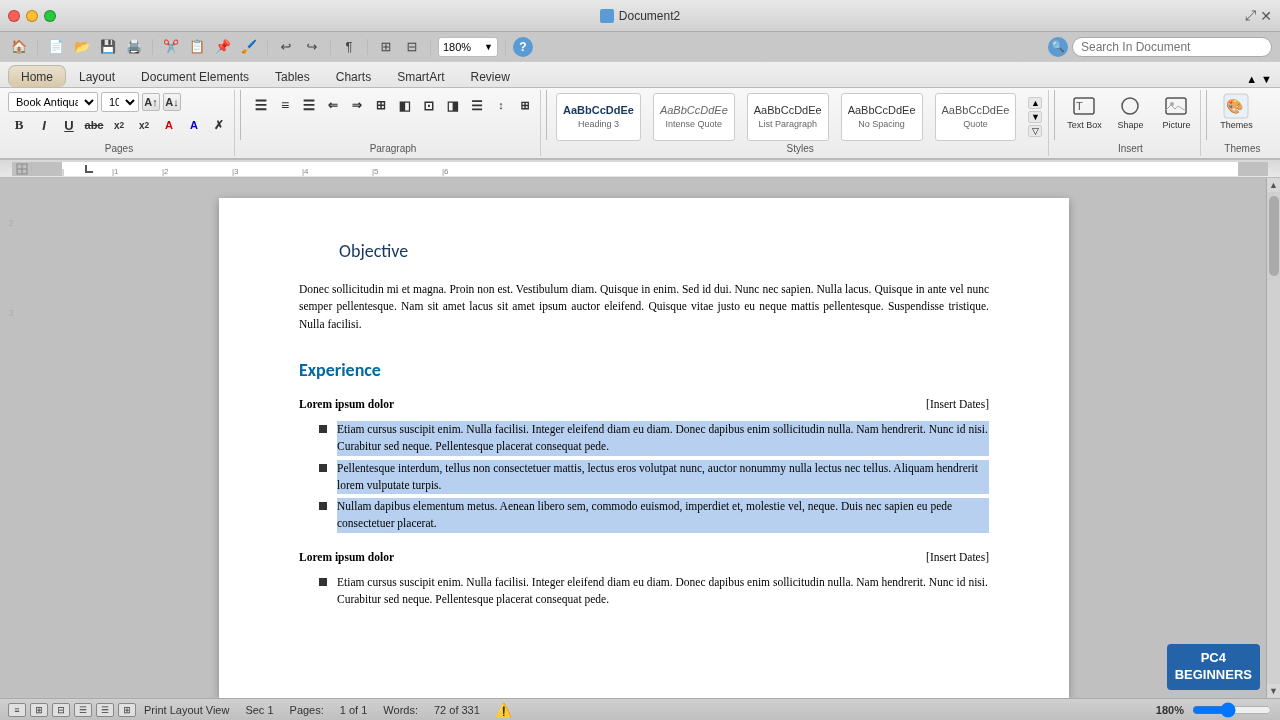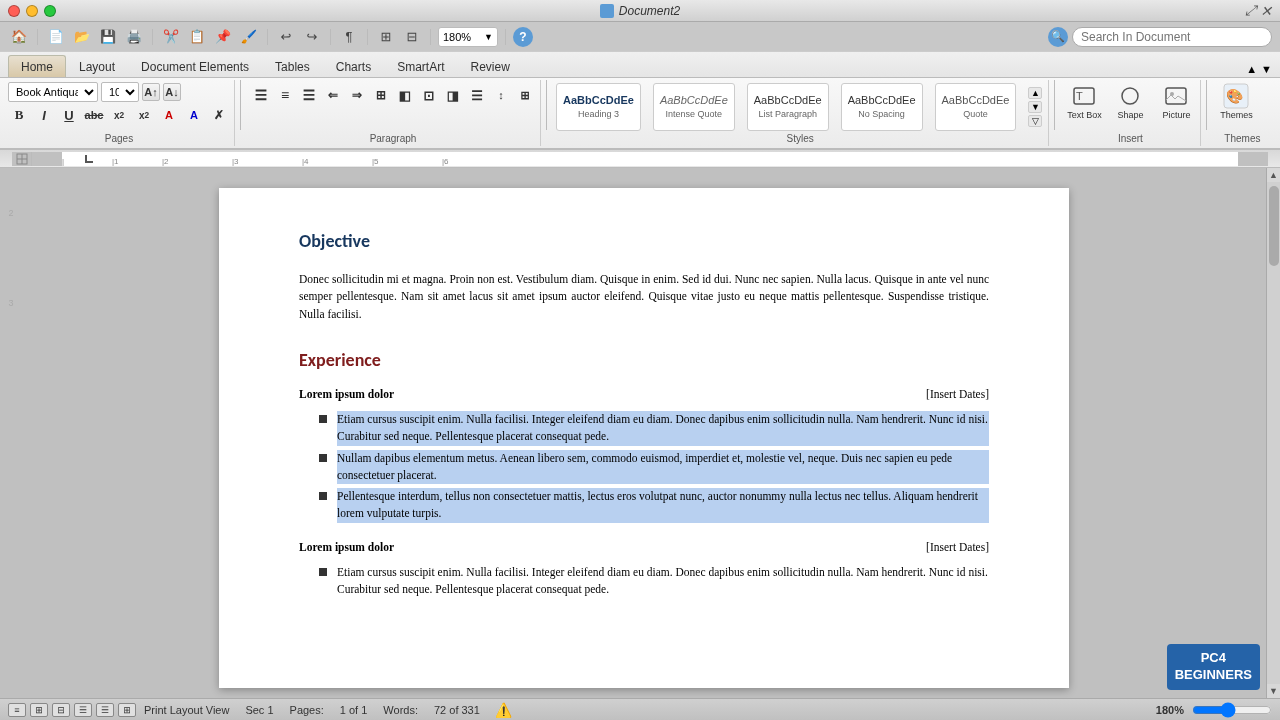--- a/index.html
+++ b/index.html
@@ -1,27 +1,26 @@
 <!DOCTYPE html>
 <html><head>
   <meta charset="utf-8">
   <style>
     * { box-sizing: border-box; margin: 0; padding: 0; }
     body { font-family: 'Arial', sans-serif; background: #c8c8c8; width: 1280px; height: 720px; overflow: hidden; display: flex; flex-direction: column; }
 
     
     .title-bar {
       background: linear-gradient(to bottom, #e8e8e8, #d0d0d0);
-      height: 22px;
+      height: 32px;
       display: flex;
       align-items: center;
       justify-content: center;
       border-bottom: 1px solid #aaa;
       position: relative;
-      font-style: italic;
     }
     .title-bar-buttons {
       position: absolute;
       left: 8px;
       display: flex;
       gap: 6px;
       align-items: center;
     }
     .title-btn {
       width: 12px; height: 12px;
@@ -109,20 +108,21 @@
       border-bottom: none;
       border-radius: 3px 3px 0 0;
       height: 22px;
       display: flex;
       align-items: center;
     }
     .ribbon-tab.home-tab {
       background: linear-gradient(to bottom, #e8e0d0, #d8c8a8);
       border-color: #bba;
       color: #333;
+      border-radius: 7px;
     }
     .ribbon-arrows {
       margin-left: auto;
       display: flex;
       gap: 4px;
       align-items: center;
       margin-bottom: 2px;
     }
 
     
@@ -321,33 +321,34 @@
       width: 10px;
       height: 80px;
       background: #aaa;
       border-radius: 5px;
       margin: 4px auto;
     }
 
     
     .doc-heading1 {
       font-size: 18px;
-      font-weight: bold;
+      font-weight: normal;
       color: #17375e;
       margin-bottom: 16px;
       font-family: Calibri, Arial, sans-serif;
+      margin-left: 40px;
     }
     .doc-para {
       margin-bottom: 3px;
       text-align: justify;
     }
     .doc-heading2 {
       font-size: 18px;
       font-weight: bold;
-      color: #7f1d1d;
+      color: #0369a1;
       margin-top: 24px;
       margin-bottom: 12px;
       font-family: Calibri, Arial, sans-serif;
     }
     .job-row {
       display: flex;
       justify-content: space-between;
       align-items: baseline;
       margin-bottom: 8px;
     }
@@ -704,25 +705,25 @@
         <span class="job-dates">[Insert Dates]</span>
       </div>
 
       <div class="bullet-list">
         <div class="bullet-item">
           <div class="bullet-square"></div>
           <div class="bullet-text selected">Etiam cursus suscipit enim. Nulla facilisi. Integer eleifend diam eu diam. Donec dapibus enim sollicitudin nulla. Nam hendrerit. Nunc id nisi. Curabitur sed neque. Pellentesque placerat consequat pede.</div>
         </div>
         <div class="bullet-item">
           <div class="bullet-square"></div>
-          <div class="bullet-text selected">Nullam dapibus elementum metus. Aenean libero sem, commodo euismod, imperdiet et, molestie vel, neque. Duis nec sapien eu pede consectetuer placerat.</div>
+          <div class="bullet-text selected">Pellentesque interdum, tellus non consectetuer mattis, lectus eros volutpat nunc, auctor nonummy nulla lectus nec tellus. Aliquam hendrerit lorem vulputate turpis.</div>
         </div>
         <div class="bullet-item">
           <div class="bullet-square"></div>
-          <div class="bullet-text selected">Pellentesque interdum, tellus non consectetuer mattis, lectus eros volutpat nunc, auctor nonummy nulla lectus nec tellus. Aliquam hendrerit lorem vulputate turpis.</div>
+          <div class="bullet-text selected">Nullam dapibus elementum metus. Aenean libero sem, commodo euismod, imperdiet et, molestie vel, neque. Duis nec sapien eu pede consectetuer placerat.</div>
         </div>
       </div>
 
       <div class="job-row">
         <span class="job-title">Lorem ipsum dolor</span>
         <span class="job-dates">[Insert Dates]</span>
       </div>
 
       <div class="bullet-list">
         <div class="bullet-item">

